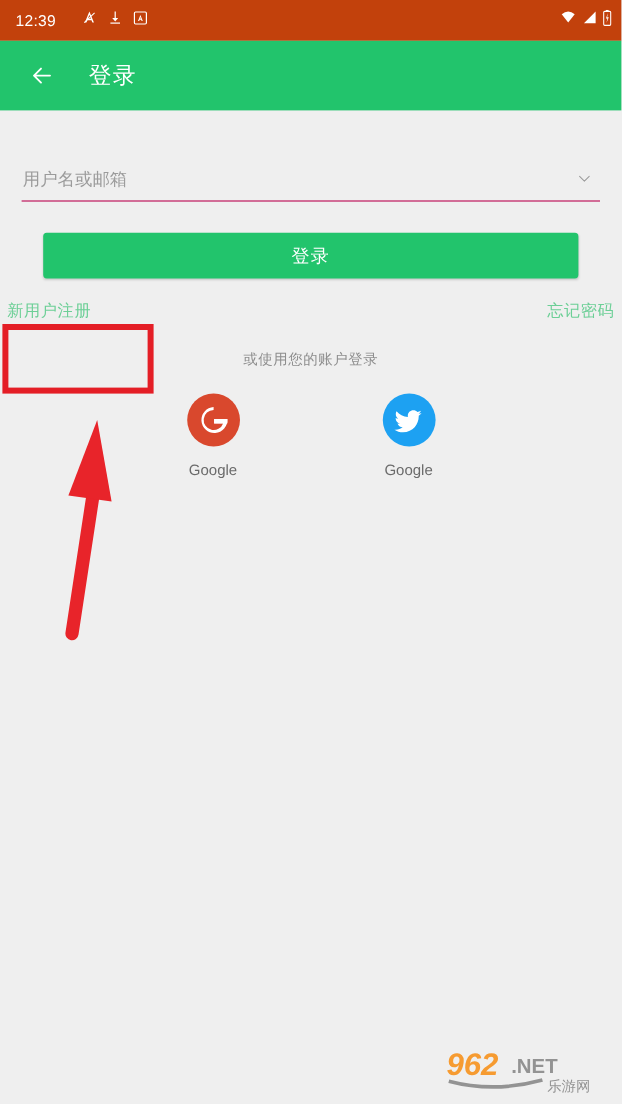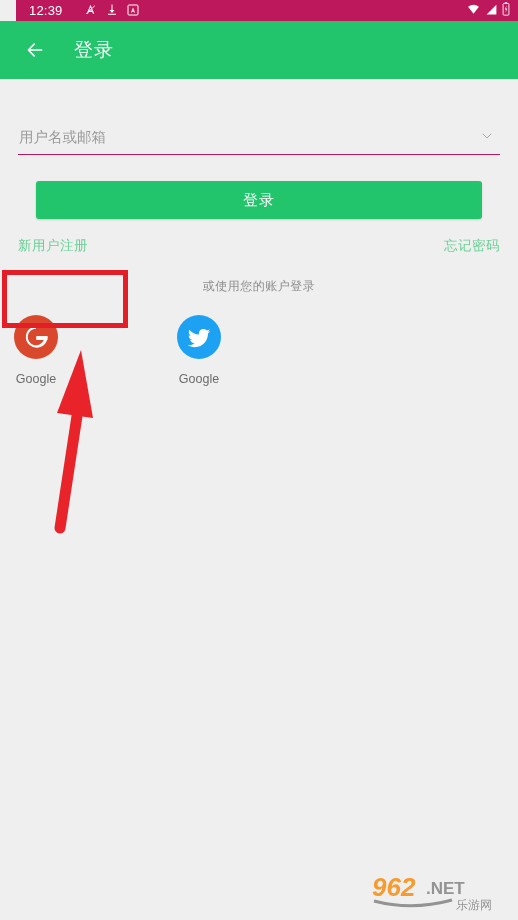--- a/index.html
+++ b/index.html
@@ -10,28 +10,27 @@
     width: 518px;
     height: 920px;
     background: #efefef;
     font-family: "Liberation Sans", "DejaVu Sans", sans-serif;
     overflow: hidden;
     position: relative;
   }
 
   
   .status-bar {
-    height: 21px;
-    background: #be185d;
+    height: 34px;
+    background: #c2410c;
     display: flex;
     align-items: center;
     padding: 0 8px;
     box-sizing: border-box;
     color: #ffffff;
-    margin-left: 16px;
   }
   .status-time {
     font-size: 13px;
     color: #ffffff;
     letter-spacing: 0.2px;
     margin-right: 12px;
     margin-left: 5px;
   }
   .status-left-icons {
     display: flex;
@@ -121,41 +120,42 @@
     cursor: pointer;
     font-family: "Liberation Sans", "DejaVu Sans", sans-serif;
     box-shadow: 0 1px 2px rgba(0,0,0,0.16);
   }
 
   
   .links-row {
     display: flex;
     justify-content: space-between;
     align-items: center;
-    padding: 0 18px;
+    padding: 0 6px;
     margin-top: 18px;
     box-sizing: border-box;
   }
   .link {
     color: #6ccf96;
     font-size: 13.5px;
     cursor: pointer;
     letter-spacing: 0.5px;
   }
 
   
   .social-hint {
     text-align: center;
     color: #8d8d8d;
     font-size: 12px;
     margin-top: 23px;
     letter-spacing: 0.5px;
   }
   .social-row {
     display: flex;
+    justify-content: center;
     margin-top: 20px;
     gap: 91px;
   }
   .social-item {
     display: flex;
     flex-direction: column;
     align-items: center;
     cursor: pointer;
     width: 72px;
   }

